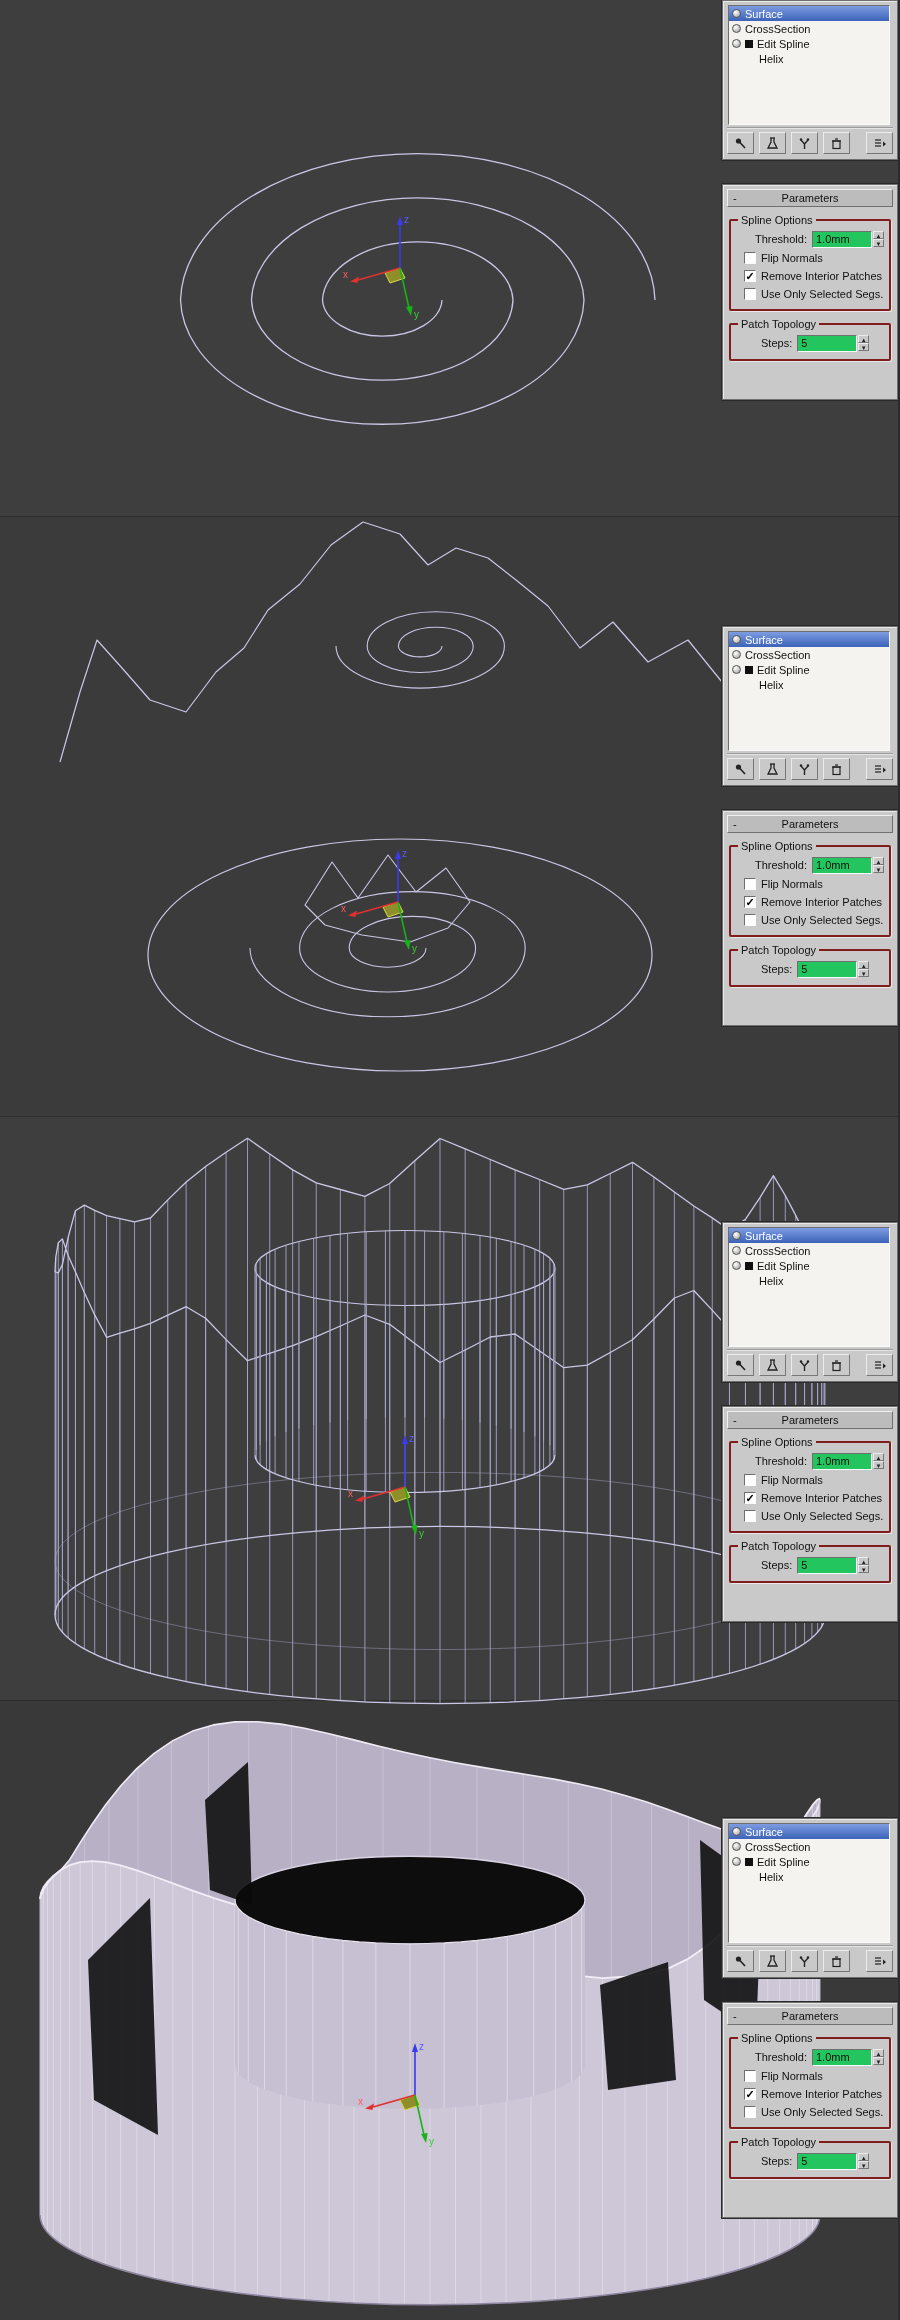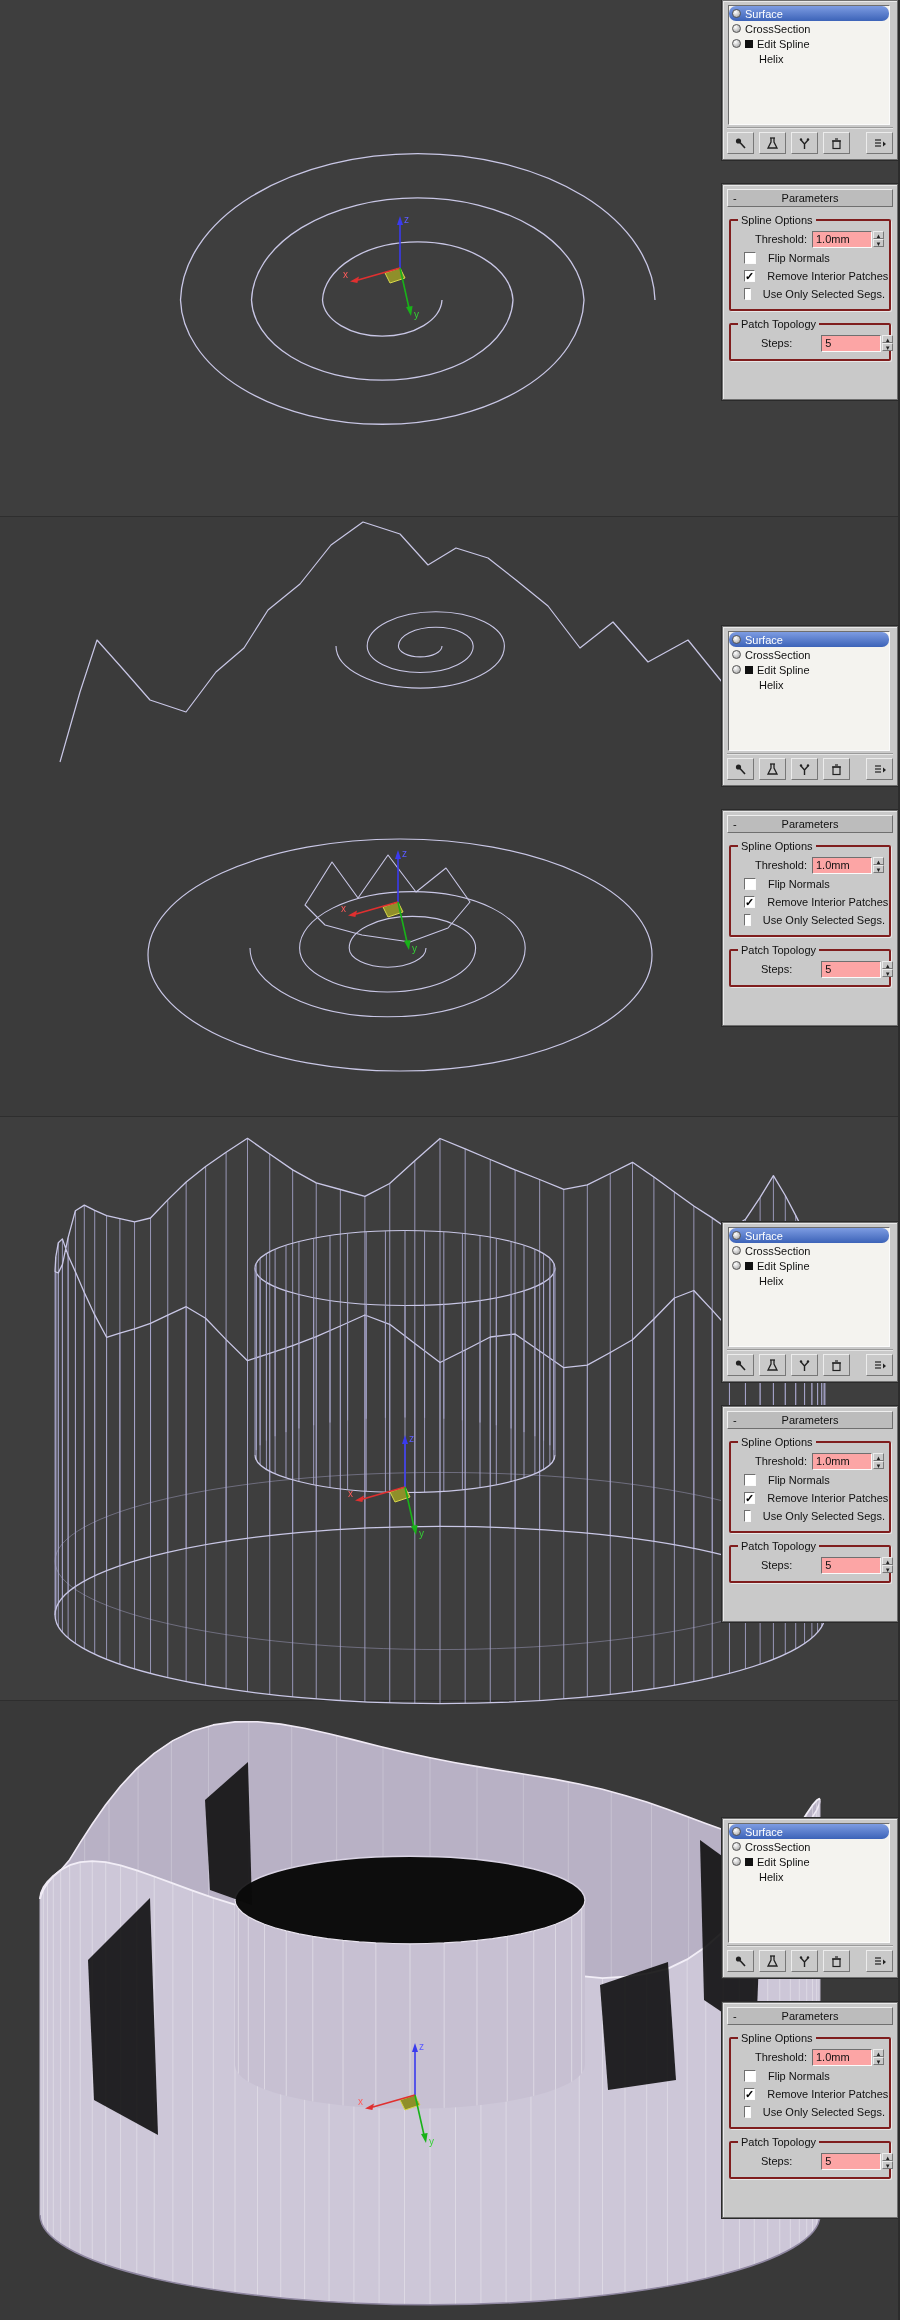--- a/index.html
+++ b/index.html
@@ -23,21 +23,21 @@
   .panel-group{position:absolute;left:722px;width:176px;height:400px;}
   .block{position:absolute;left:0;width:174px;background:#c9c9c9;
     border:1px solid #6f6f6f;box-shadow:inset 1px 1px 0 #e9e9e9, 0 0 0 1px #2a2a2a;}
   .stack-block{top:0;height:158px;}
   .params-block{top:184px;height:214px;overflow:hidden;}
 
   .stack-list{position:absolute;left:5px;right:7px;top:4px;height:118px;background:#f4f3ef;
     border-top:1px solid #6e6e6e;border-left:1px solid #6e6e6e;
     border-bottom:1px solid #fbfbfb;border-right:1px solid #fbfbfb;overflow:hidden;}
   .stack-row{height:15px;display:flex;align-items:center;gap:4px;padding-left:3px;white-space:nowrap;}
-  .stack-row.selected{background:linear-gradient(#7d9ce2,#3c63b8);color:#fff;border-radius:7px;}
+  .stack-row.selected{background:linear-gradient(#7d9ce2,#3c63b8);color:#fff;}
   .stack-row.helix{padding-left:30px;}
   .bulb{width:9px;height:9px;border-radius:50%;flex:0 0 auto;
     background:radial-gradient(circle at 35% 30%, #ffffff, #c9c9c9 55%, #8f8f8f);
     border:1px solid #555;box-sizing:border-box;}
   .sqicon{width:8px;height:8px;background:#111;flex:0 0 auto;}
   .stack-label{font-size:11px;}
 
   .stack-toolbar{position:absolute;left:4px;right:4px;bottom:3px;height:26px;
     display:flex;align-items:center;gap:5px;border-top:1px solid #9a9a9a;
     box-shadow:0 1px 0 #e4e4e4 inset;padding-top:2px;}
@@ -48,29 +48,29 @@
 
   .rollout-header{margin:4px 4px 0 4px;height:16px;line-height:16px;background:#bcbcbc;
     border:1px solid;border-color:#efefef #6f6f6f #6f6f6f #efefef;
     text-align:center;position:relative;font-size:11px;}
   .collapse{position:absolute;left:5px;top:0;}
   .groupbox{margin:12px 6px 0 6px;border:2px solid #7f1d1d;border-radius:2px;
     box-shadow:1px 1px 0 #e8e8e8;position:relative;padding:8px 4px 6px 4px;}
   .gb-title{position:absolute;top:-7px;left:7px;background:#c9c9c9;padding:0 3px;font-size:11px;}
   .field-row{display:flex;align-items:center;height:20px;padding-left:20px;}
   .field-row .lbl{margin-right:5px;}
-  .steps-row{padding-left:26px;gap:24px;}
+  .steps-row{padding-left:26px;}
   .spin-wrap{display:flex;align-items:center;}
-  .spin-field{width:52px;height:15px;background:#fca5a5;font-size:11px;line-height:15px;
+  .spin-field{width:52px;height:15px;background:#22c55e;font-size:11px;line-height:15px;
     padding:0 3px;border-top:1px solid #6f6f6f;border-left:1px solid #6f6f6f;
     border-bottom:1px solid #fbfbfb;border-right:1px solid #fbfbfb;overflow:hidden;white-space:nowrap;}
   .spinner{display:flex;flex-direction:column;margin-left:1px;}
   .sp-up,.sp-dn{width:11px;height:8px;font-size:6px;line-height:8px;text-align:center;color:#222;
     background:#c9c9c9;border:1px solid;border-color:#ececec #777 #777 #ececec;box-sizing:border-box;}
-  .check-row{display:flex;align-items:center;gap:12px;height:18px;padding-left:9px;white-space:nowrap;}
+  .check-row{display:flex;align-items:center;gap:5px;height:18px;padding-left:9px;white-space:nowrap;}
   .checkbox{width:12px;height:12px;background:#fff;box-sizing:border-box;
     border-top:1px solid #6f6f6f;border-left:1px solid #6f6f6f;
     border-bottom:1px solid #fbfbfb;border-right:1px solid #fbfbfb;
     display:flex;align-items:center;justify-content:center;
     font-size:11px;font-weight:bold;line-height:10px;color:#000;}
   .viewport-hit{position:absolute;left:0;width:720px;background:transparent;}
 </style>
 </head>
 <body>
 

